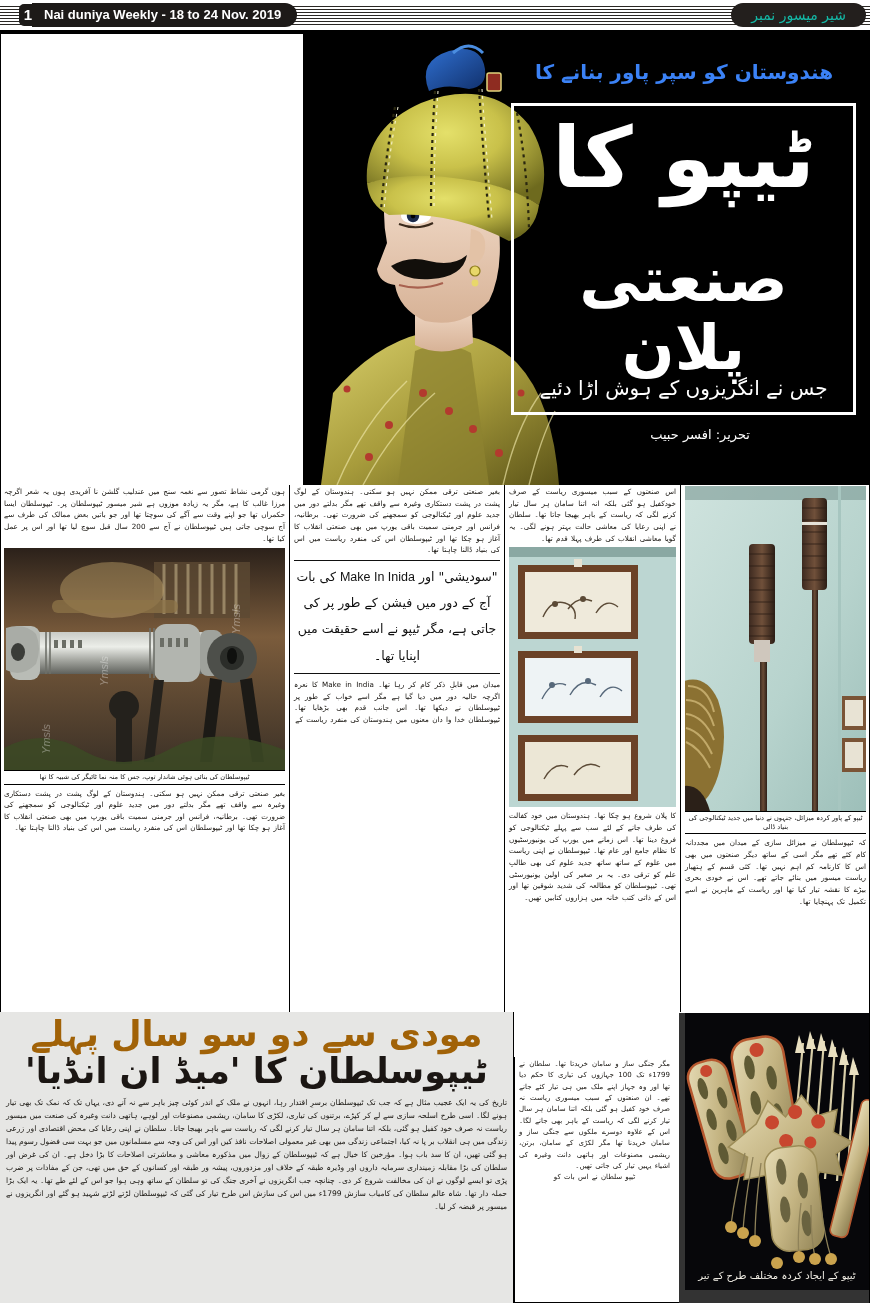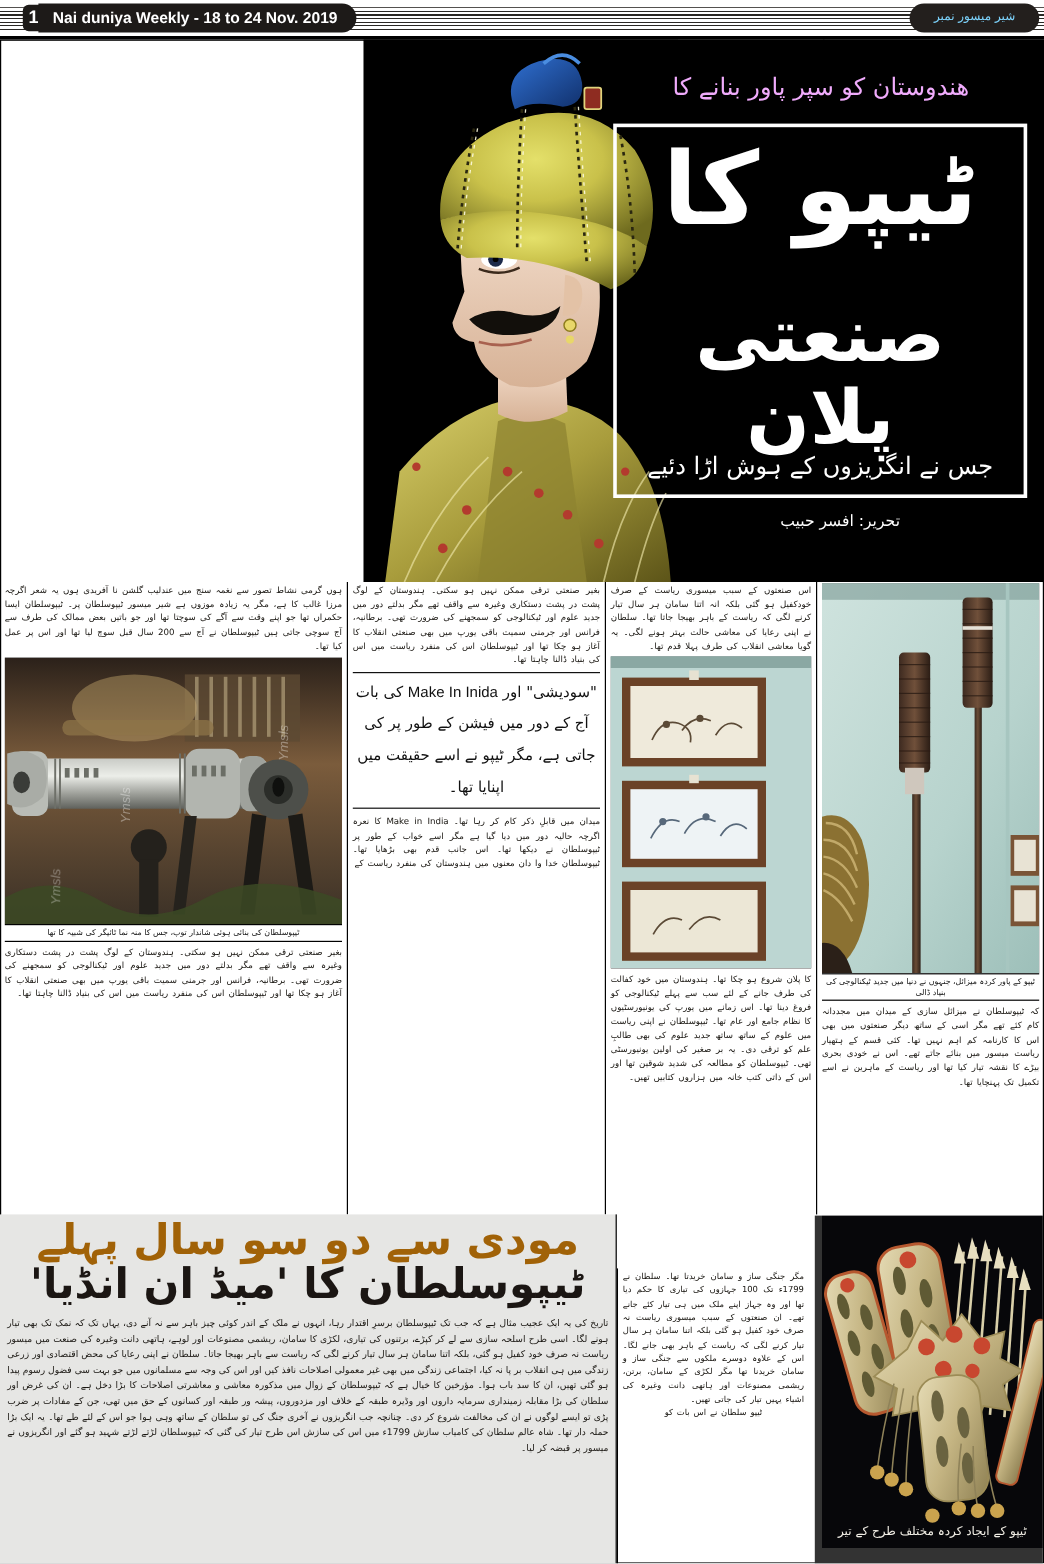--- a/index.html
+++ b/index.html
@@ -52,23 +52,23 @@
     font-family: "Liberation Sans", sans-serif;
     font-weight: bold; font-size: 13px;
     line-height: 24px; white-space: nowrap;
     direction: ltr; text-align: left;
   }
   .pill-right {
     position: absolute; right: 4px; top: 3px;
     height: 24px;
     padding: 0 20px;
     background: #231f1d;
-    color: #7dd3fc;
+    color: #14b8a6;
     border-radius: 13px;
-    font-size: 10px; line-height: 24px;
+    font-size: 14px; line-height: 24px;
     white-space: nowrap;
     direction: rtl;
     text-align: center;
   }
   .rule-under {
     position: absolute; left: 0; top: 30px;
     width: 870px; height: 3px; background: #000;
   }
 
   
@@ -112,22 +112,22 @@
   
   .hero {
     position: absolute; left: 303px; top: 0px;
     width: 567px; height: 452px;
     background: #000;
     overflow: hidden;
   }
   .hero-kicker {
     position: absolute; right: 16px; top: 24px;
     width: 340px;
-    color: #f0abfc;
-    font-size: 20px; font-weight: normal;
+    color: #3b82f6;
+    font-size: 20px; font-weight: bold;
     text-align: center; direction: rtl;
     letter-spacing: 0px;
   }
   .hero-frame {
     position: absolute; right: 14px; top: 70px;
     width: 345px; height: 312px;
     border: 3px solid #ffffff;
   }
   .hero-h1 {
     position: absolute; right: 0; left: 0; top: 8px;

